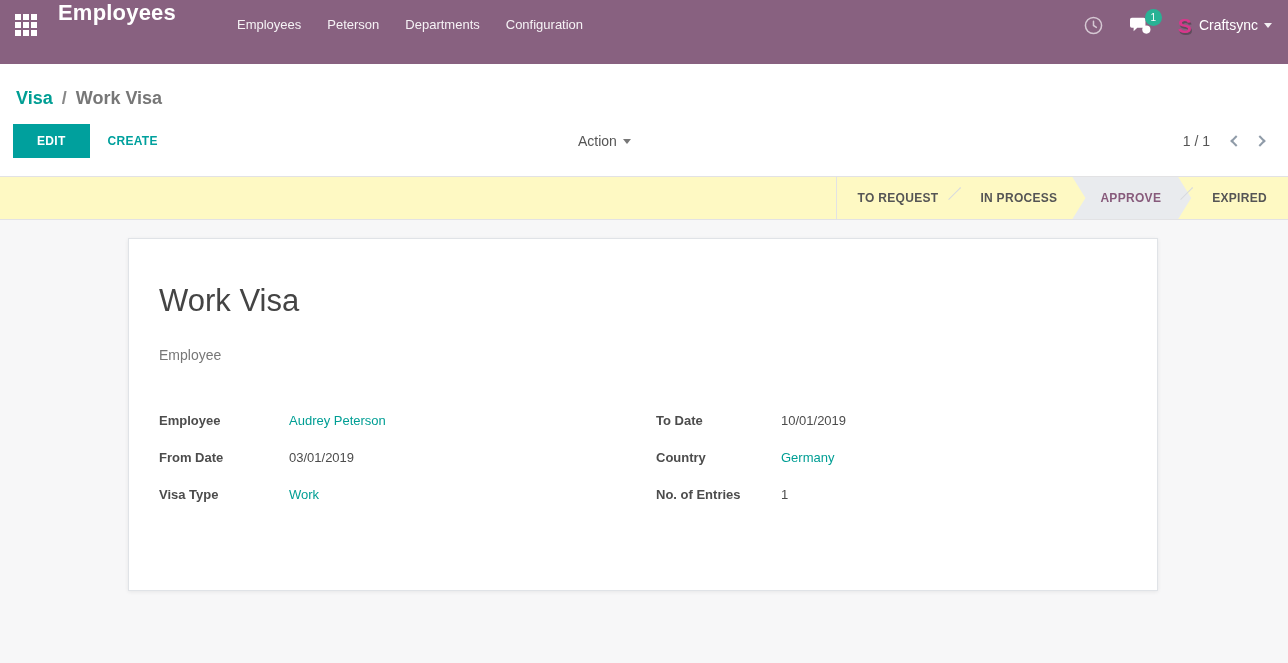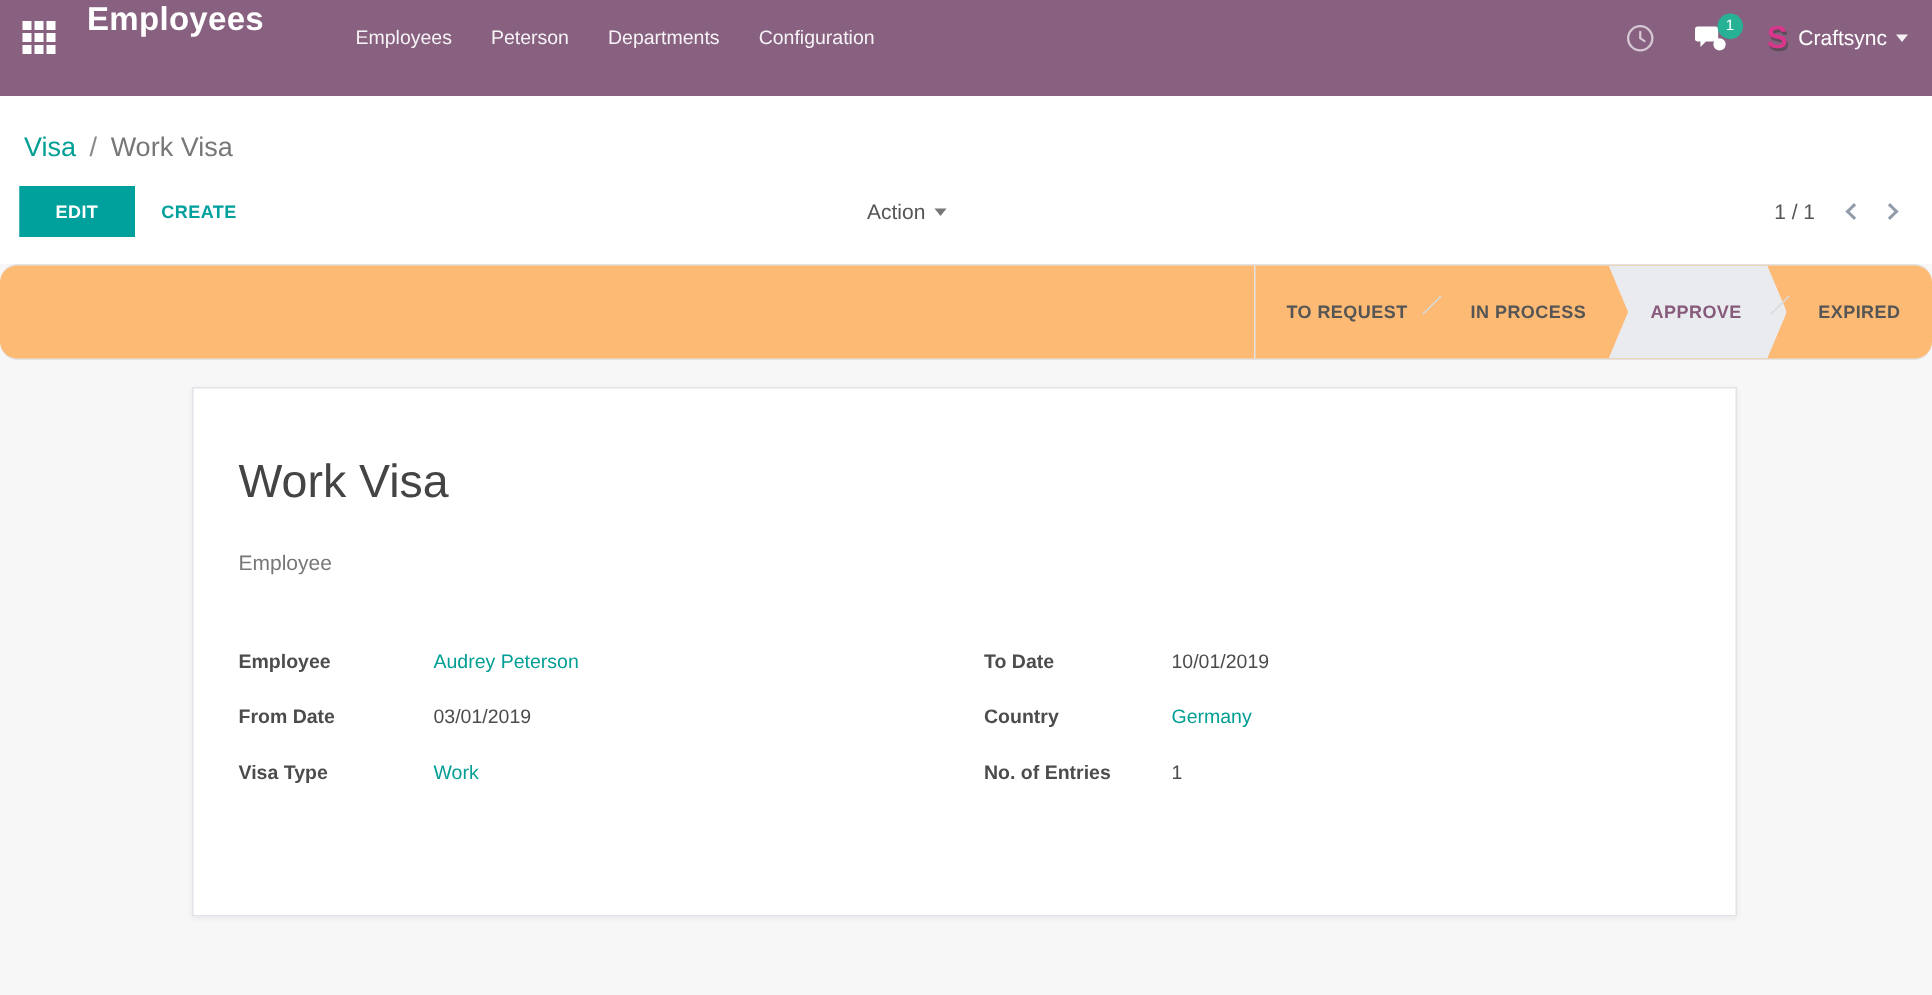--- a/index.html
+++ b/index.html
@@ -54,21 +54,21 @@
   }
   .user-name { font-size: 14px; color: #fff; }
   .caret-down {
     display: inline-block; margin-left: 6px;
     border-left: 4px solid transparent; border-right: 4px solid transparent;
     border-top: 5px solid rgba(255,255,255,0.9);
   }
 
   
   .control-panel { background: #fff; flex-shrink: 0; }
-  .breadcrumb { padding: 24px 16px 0 16px; font-size: 18px; }
+  .breadcrumb { padding: 24px 16px 0 16px; font-size: 18px; font-weight: bold; }
   .breadcrumb .bc-link { color: #009e94; cursor: pointer; }
   .breadcrumb .bc-sep { color: #888; margin: 0 4px; }
   .breadcrumb .bc-current { color: #777; }
   .cp-row {
     display: flex; align-items: center; position: relative;
     padding: 15px 16px 18px 13px;
   }
   .btn-edit {
     background: #00a09d; color: #fff; border: 1px solid #00a09d;
     font-size: 12px; font-weight: 700; letter-spacing: 0.3px;
@@ -87,23 +87,23 @@
   .action-dd .caret-down { border-top-color: #777; }
   .pager { margin-left: auto; display: flex; align-items: center; font-size: 14px; color: #555; }
   .pager-value { margin-right: 14px; }
   .pager-arrow { padding: 4px 8px; cursor: pointer; display: flex; align-items: center; }
   .chev { width: 8px; height: 8px; border-top: 2px solid #8f9ba8; border-right: 2px solid #8f9ba8; display: inline-block; }
   .chev.left  { transform: rotate(-135deg); }
   .chev.right { transform: rotate(45deg); }
 
   
   .statusbar {
-    background: #fdba74; height: 64px; flex-shrink: 0;
+    background: #fef9c3; height: 44px; flex-shrink: 0;
     border-top: 1px solid #e2e2e4; border-bottom: 1px solid #e2e2e4;
-    display: flex; justify-content: flex-end; align-items: stretch; border-radius: 12px;
+    display: flex; justify-content: flex-end; align-items: stretch;
   }
   .stage-wrap { display: flex; align-items: stretch; border-left: 1px solid #e2e2e4; }
   .stage {
     font-size: 12px; font-weight: 700; letter-spacing: 0.3px; color: #555;
     display: flex; align-items: center; padding: 0 21px; cursor: pointer;
     white-space: nowrap;
   }
   .stage-sep { display: flex; align-items: center; width: 0; }
   .stage-sep i {
     width: 17px; height: 17px; display: block;

